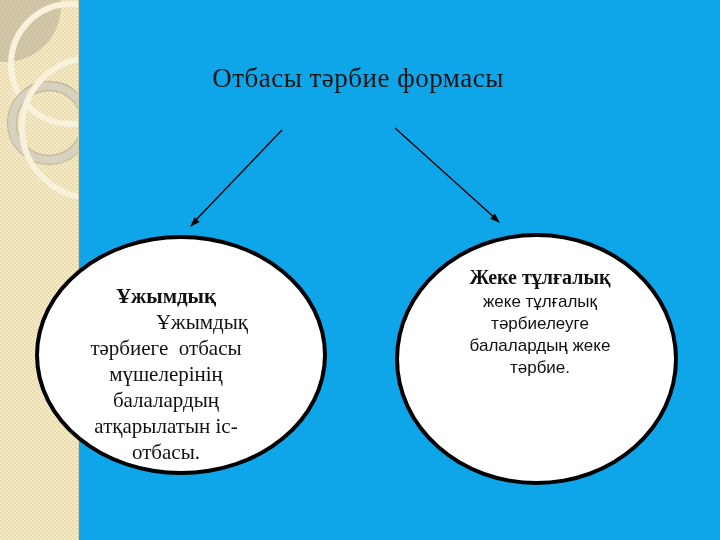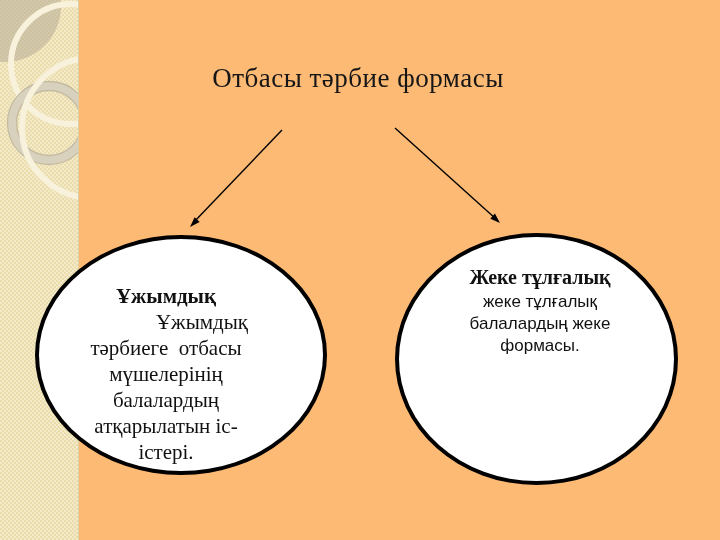--- a/index.html
+++ b/index.html
@@ -1,19 +1,19 @@
 <!DOCTYPE html>
 <html><head>
 <meta charset="utf-8">
 <style>
   html,body{margin:0;padding:0;background:#888;}
   .slide{
     position:relative;
     width:720px;height:540px;
-    background:#fdba74;
+    background:#0ea5e9;
     overflow:hidden;
     font-family:"Liberation Serif","DejaVu Serif",serif;
     color:#111;
   }
   
   .sidebar{
     position:absolute;left:0;top:0;width:78px;height:540px;
     background-color:#eee0b6;
     background-image:conic-gradient(#f3eaca 25%, #ebdcab 0 50%, #f3eaca 0 75%, #ebdcab 0);
     background-size:4px 4px;
@@ -78,26 +78,27 @@
   </svg>
 
   <div class="ellipse ellipse-left">
     <div class="txt txt-left">
       <div class="hd">Ұжымдық</div>
       <div class="ln indent">Ұжымдық</div>
       <div class="ln">тәрбиеге &nbsp;отбасы</div>
       <div class="ln">мүшелерінің</div>
       <div class="ln">балалардың</div>
       <div class="ln">атқарылатын іс-</div>
-      <div class="ln">істері.</div>
+      <div class="ln">отбасы.</div>
     </div>
   </div>
 
   <div class="ellipse ellipse-right">
     <div class="txt txt-right">
       <div class="hd">Жеке тұлғалық</div>
       <div class="ln">жеке тұлғалық</div>
+      <div class="ln">тәрбиелеуге</div>
       <div class="ln">балалардың жеке</div>
-      <div class="ln">формасы.</div>
+      <div class="ln">тәрбие.</div>
     </div>
   </div>
 
 </div>
 
 </body></html>

